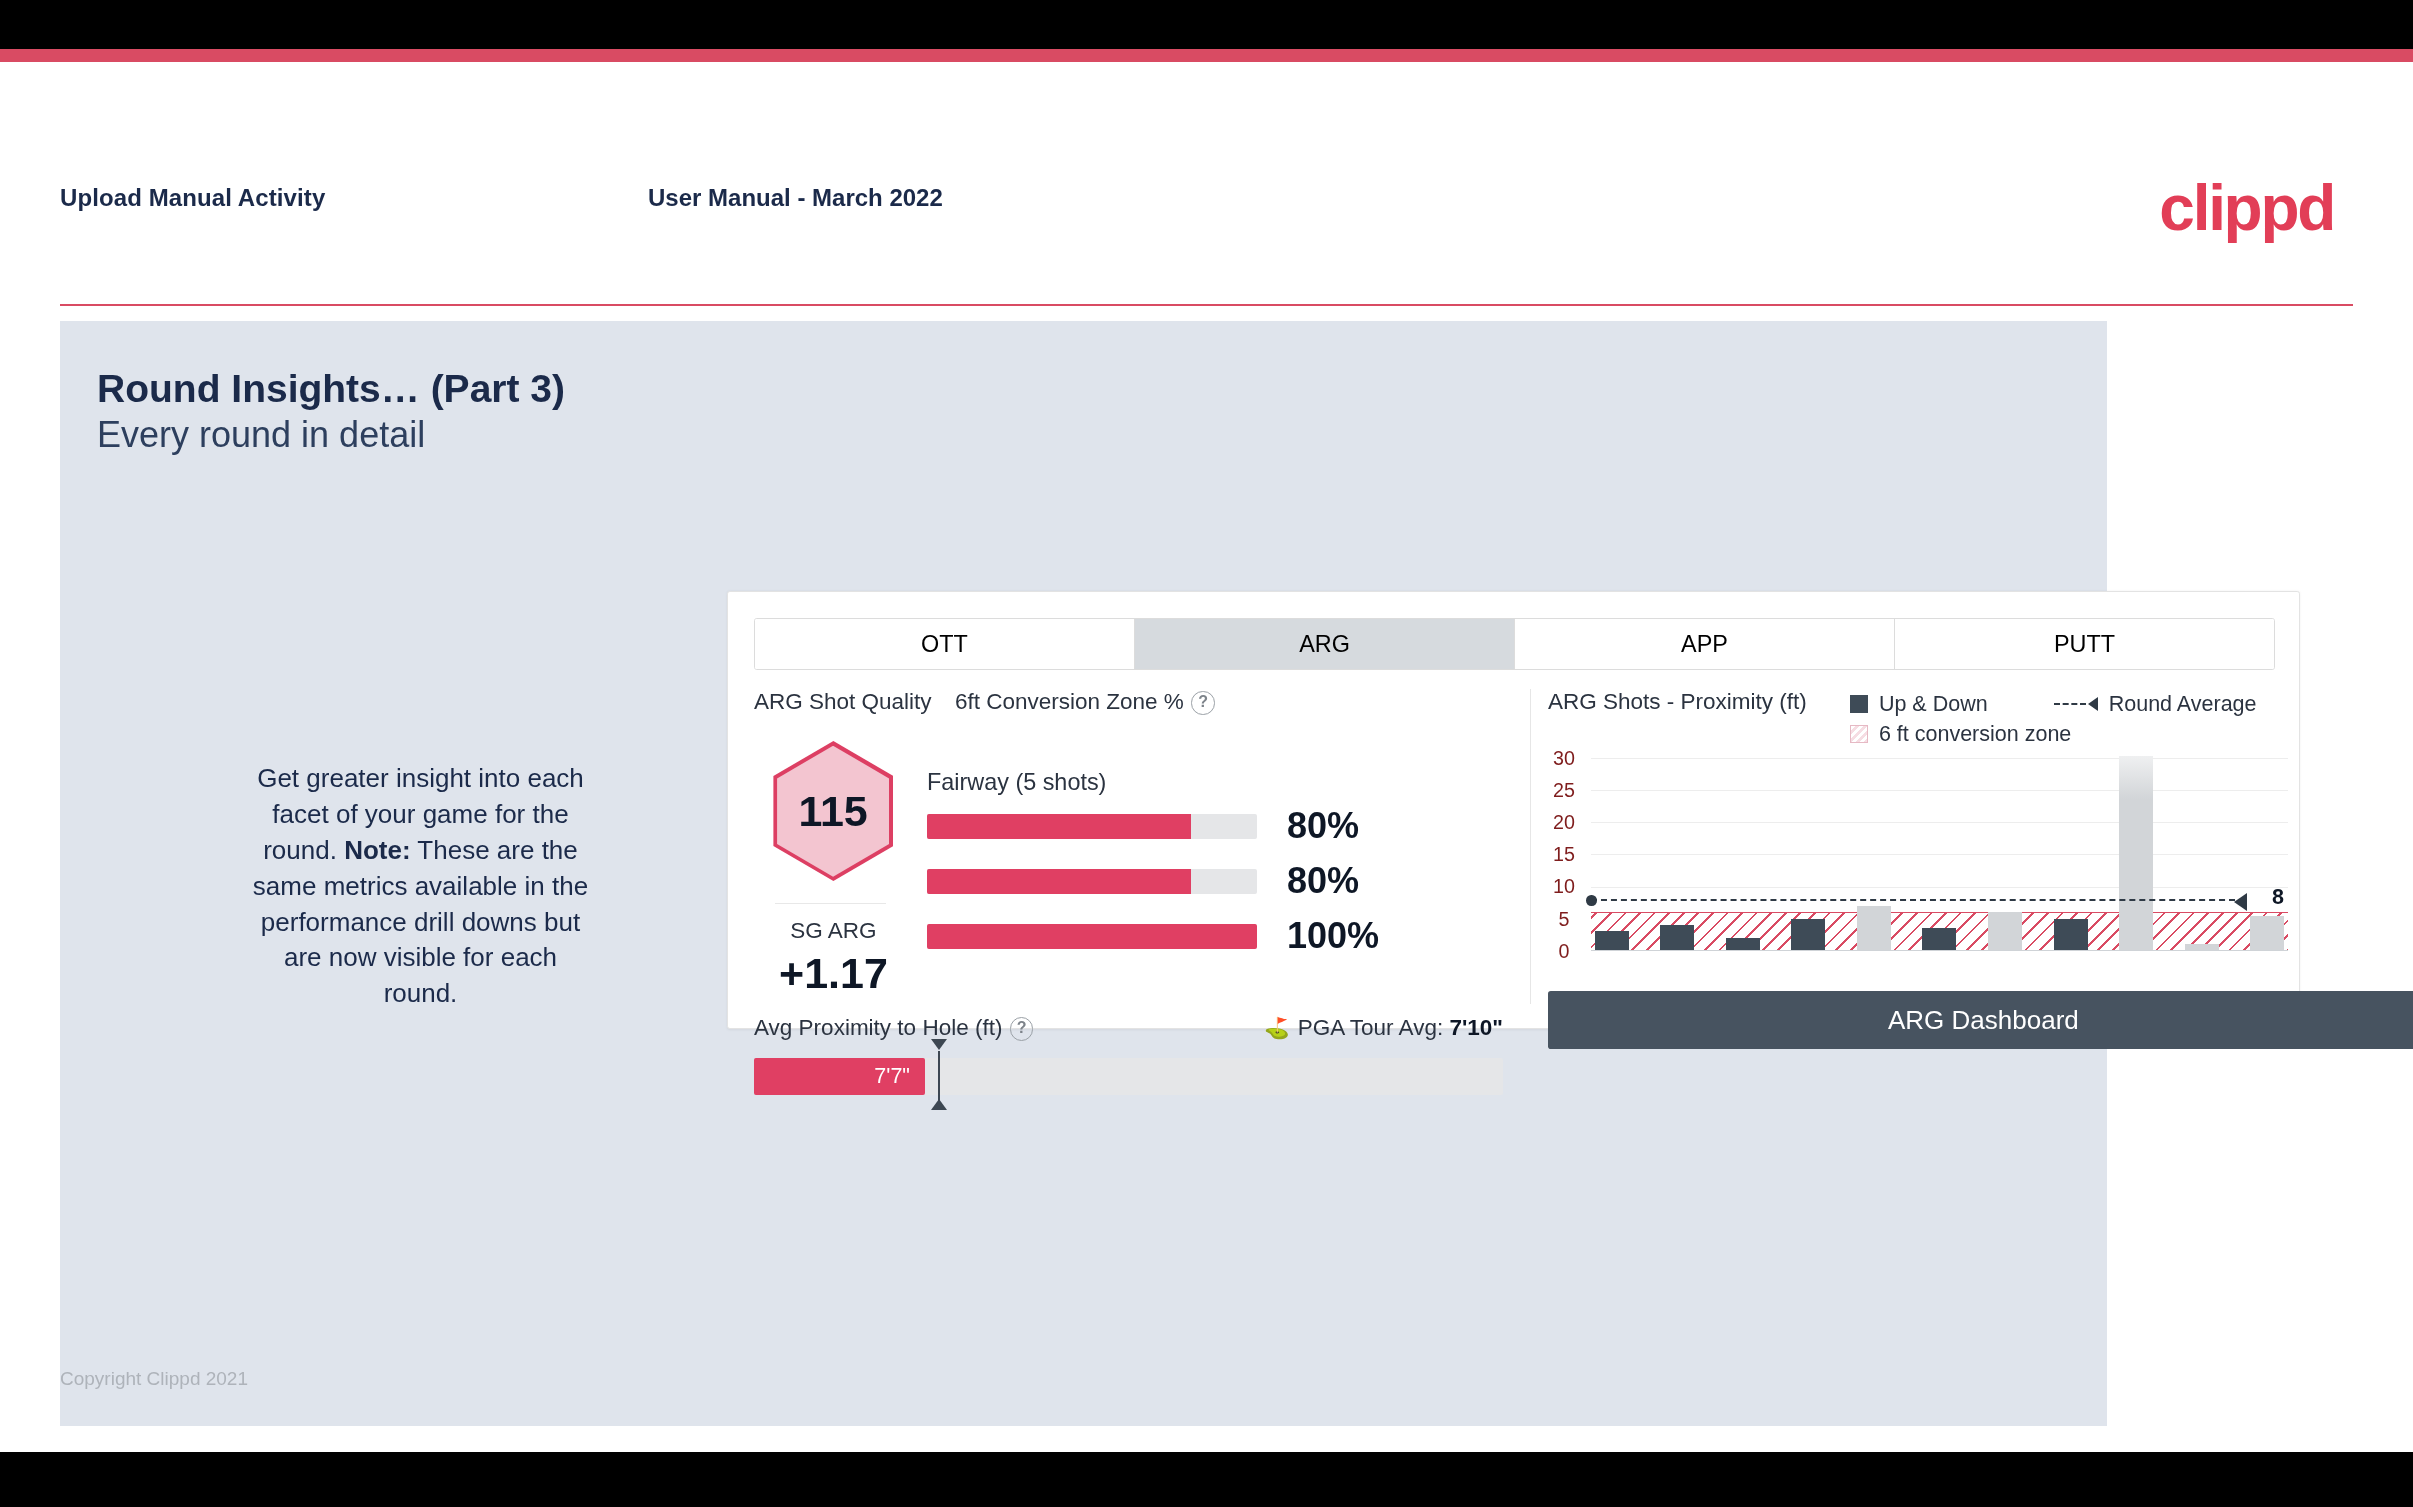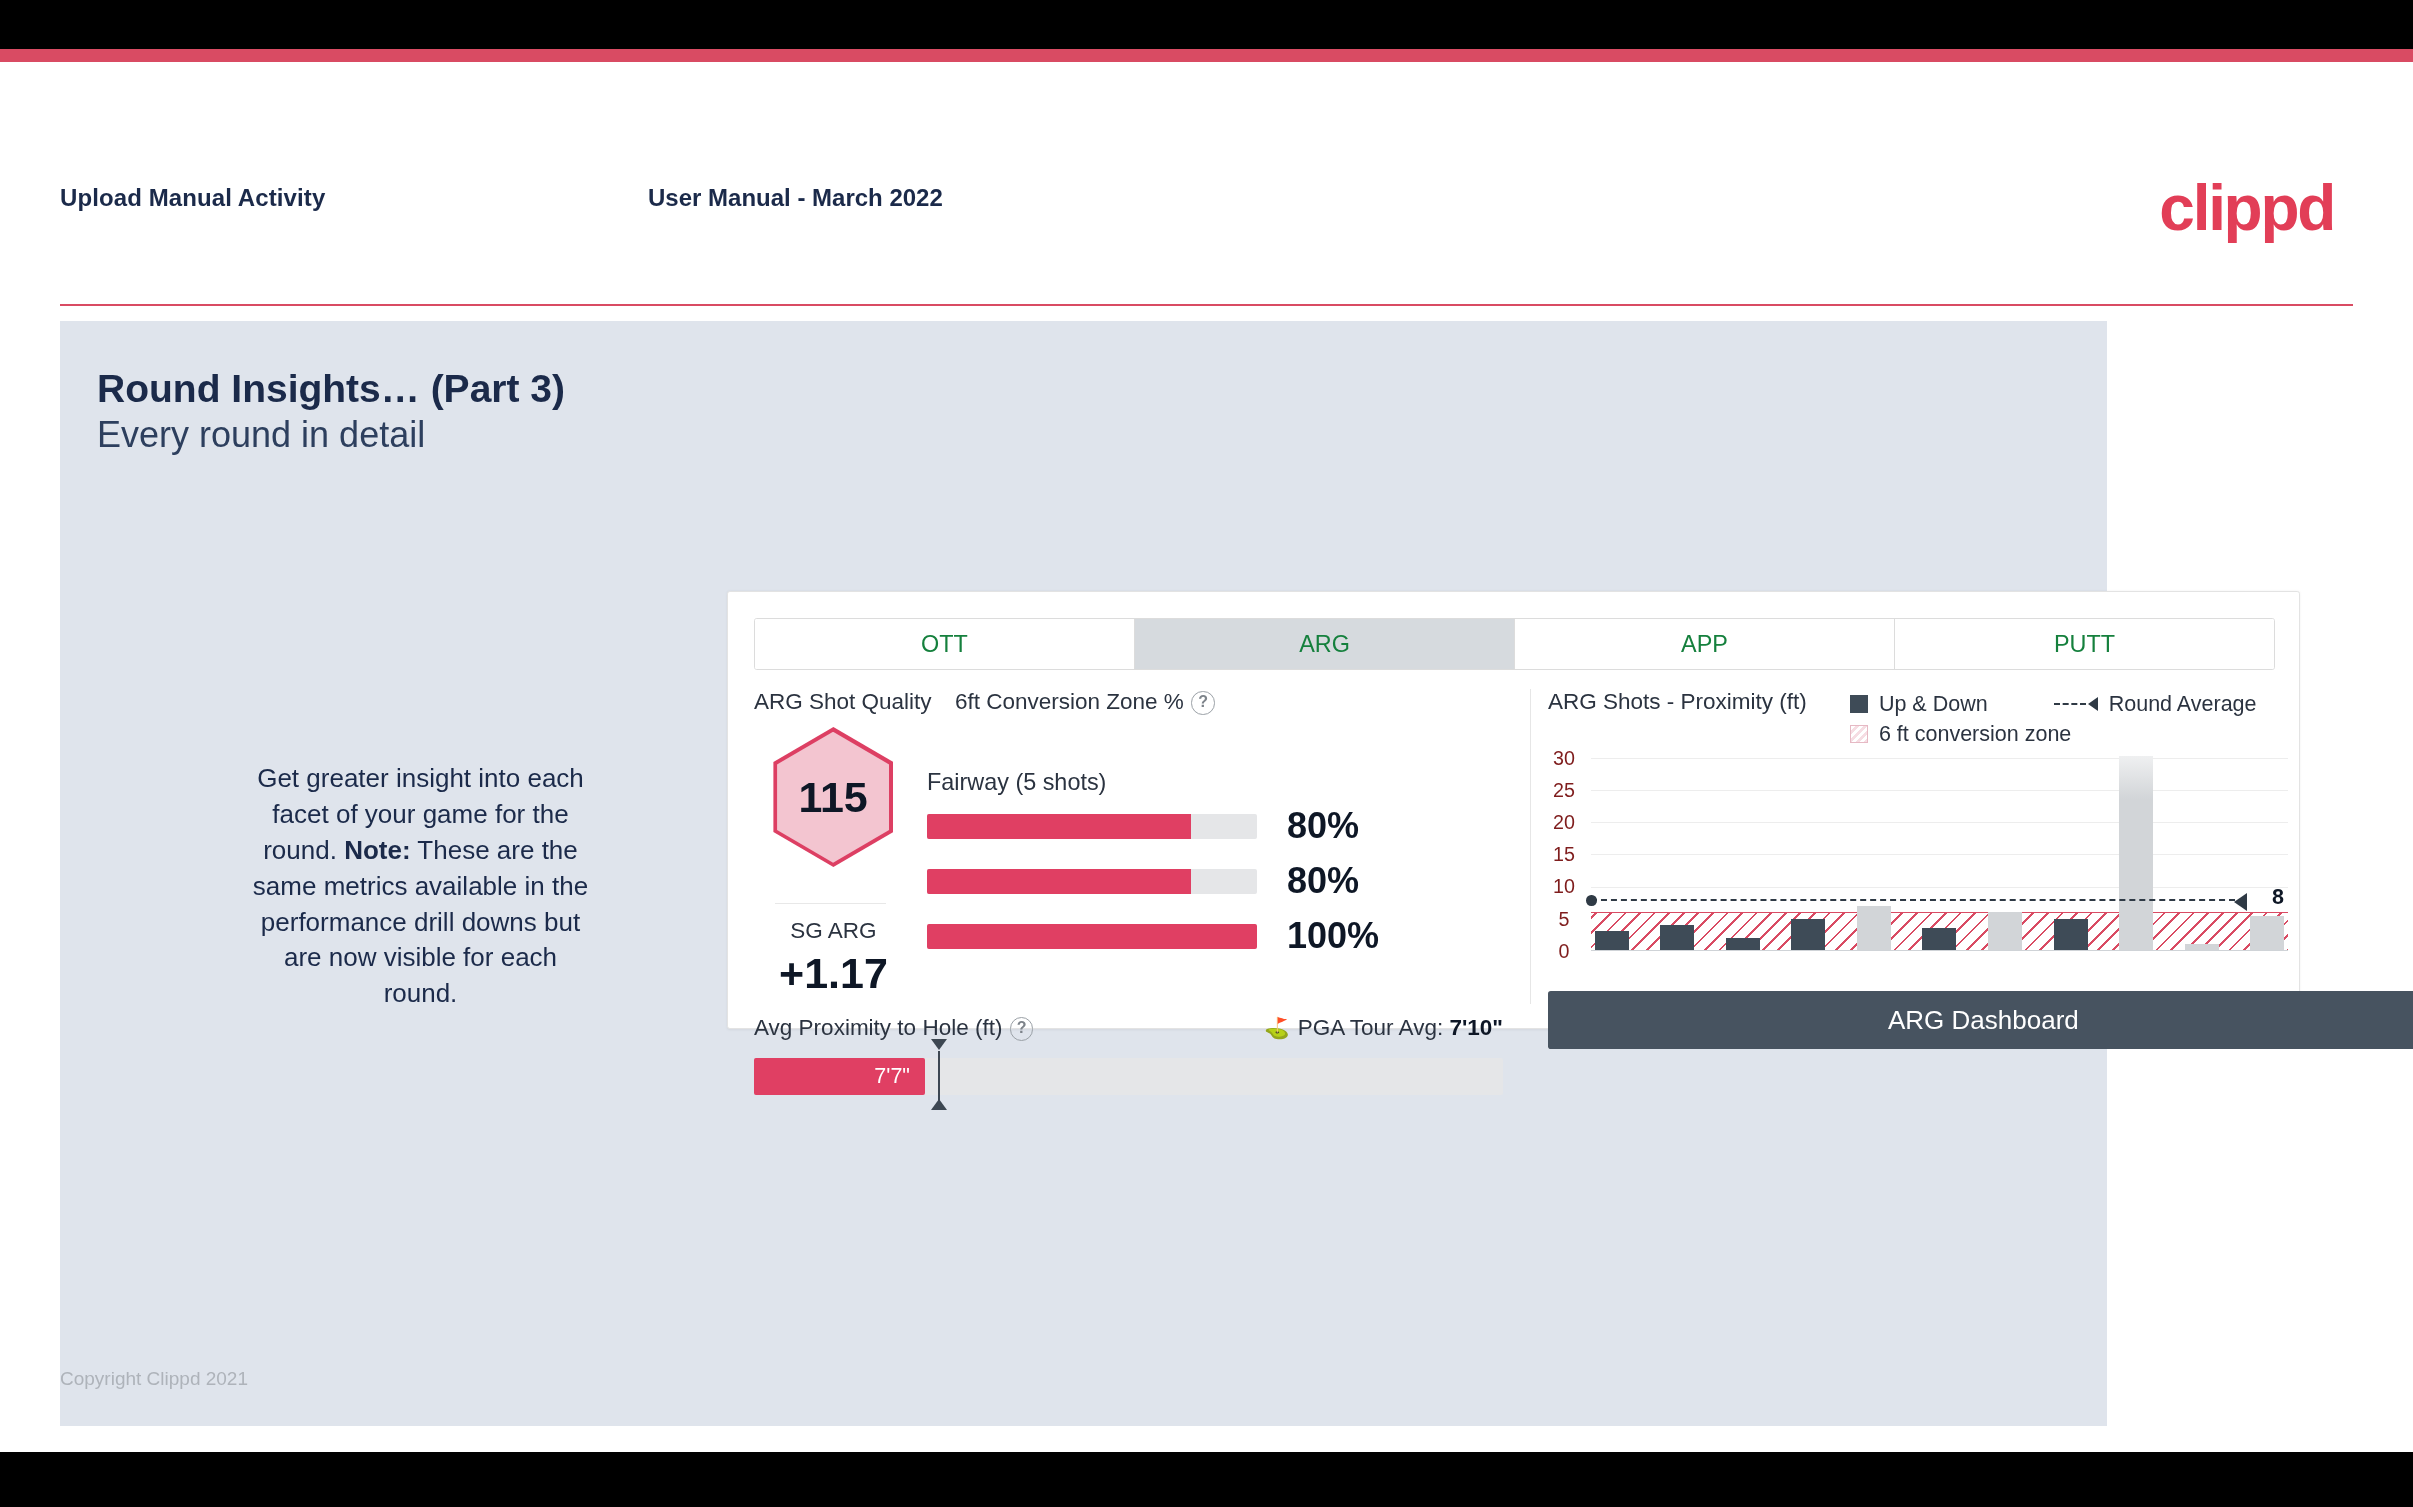--- a/index.html
+++ b/index.html
@@ -40,35 +40,35 @@
 
   .connector { position:absolute; left:1573px; top:450px; width:150px; height:131px; }
 
   
   .card { position:absolute; left:667px; top:270px; width:1573px; height:438px;
           background:#fff; border:0.9px solid #e3e3e3; border-radius:2.8px; box-shadow:0 0.9px 2.8px rgba(0,0,0,.06); }
 
   .tabs { position:absolute; left:26px; top:26px; width:1521px; height:52px;
           border:0.9px solid #dcdcdc; border-radius:2.8px; display:flex; overflow:hidden; background:#fff;}
   .tab { flex:1; display:flex; align-items:center; justify-content:center;
-         font-size:23.4px; color:#15803d; border-right:0.9px solid #dcdcdc; background:#fff; cursor:pointer;}
+         font-size:23.4px; color:#000000; border-right:0.9px solid #dcdcdc; background:#fff; cursor:pointer;}
   .tab:last-child { border-right:none; }
   .tab.active { background:#d6dade; }
 
   .cols { position:absolute; left:26px; top:97px; width:1521px; height:315px; display:flex; }
   .colL { width:759px; position:relative; }
   .divider { width:0.9px; background:#e6e6e6; margin:0 17px; }
   .colR { flex:1; position:relative; }
 
   .sec-label { font-size:22.5px; color:#2b3340; }
   .qmark { display:inline-block; width:23.4px; height:23.4px; border:1.9px solid #9aa0a6; border-radius:50%;
            font-size:16px; line-height:19.7px; text-align:center; color:#7d838a; vertical-align:1.9px;
            margin-left:7.5px; font-weight:600;}
 
-  .hex-wrap { position:absolute; left:9.4px; top:38px; width:140px; text-align:center;text-decoration:underline; }
+  .hex-wrap { position:absolute; left:9.4px; top:52px; width:140px; text-align:center;text-decoration:underline; }
   .hex-brd { position:absolute; left:0; top:0; width:120px; height:140px; background:#dd3f63;
              clip-path:polygon(50% 0%,100% 25%,100% 75%,50% 100%,0% 75%,0% 25%); }
   .hex-in { position:absolute; left:3.7px; top:4.7px; width:112px; height:131px; background:#f3c5d0;
             clip-path:polygon(50% 0%,100% 25%,100% 75%,50% 100%,0% 75%,0% 25%);
             display:flex; align-items:center; justify-content:center;
             font-size:43px; font-weight:600; color:#0e1726; }
   .hex-outer { position:relative; width:120px; height:140px; margin:0 auto; }
 
   .sg-rule { position:absolute; left:20.6px; top:214px; width:111px; height:0.9px; background:#e8e8e8; }
   .sg-lbl { position:absolute; left:9.4px; top:229px; width:140px; text-align:center; font-size:22.5px; color:#2b3340; }

